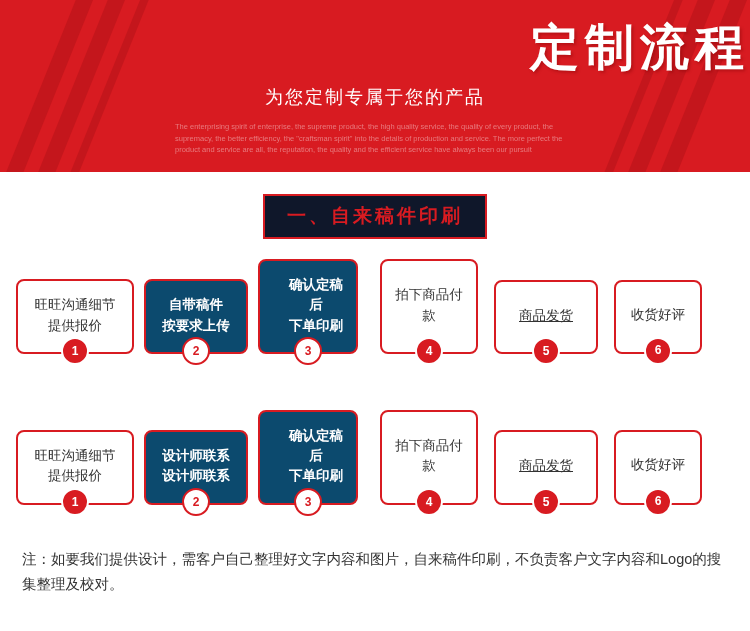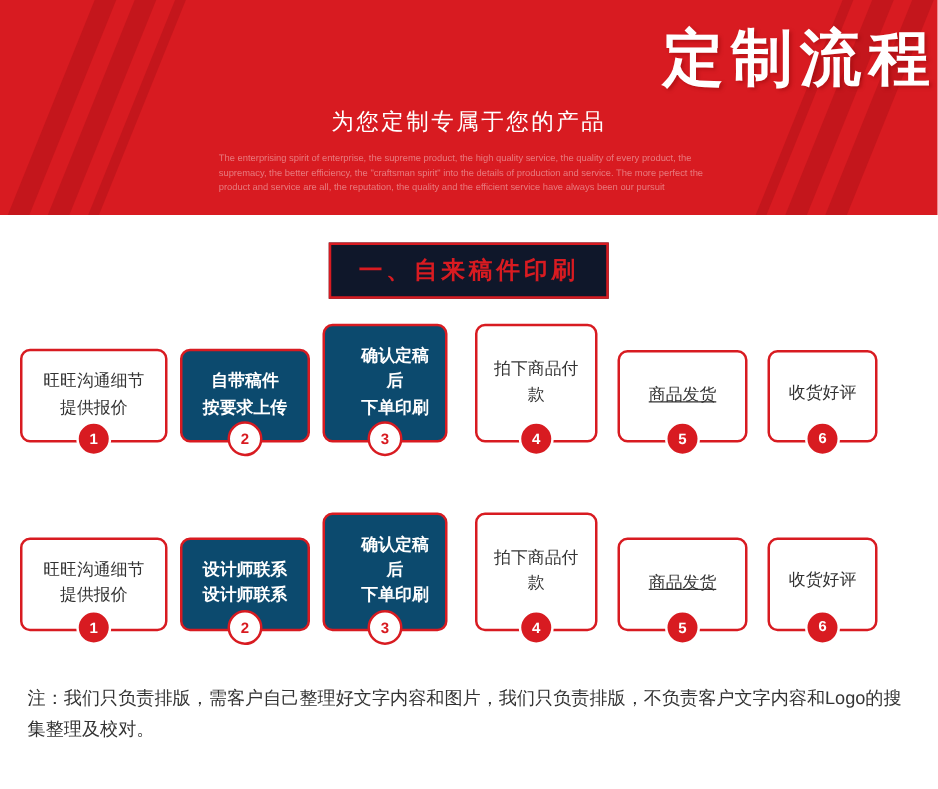--- a/index.html
+++ b/index.html
@@ -242,15 +242,15 @@
         <div class="badge">5</div>
       </div>
       <div class="gap" style="width:16px;"></div>
       <div class="step s-w6" style="padding-top:24px; padding-bottom:26px;">
         <div>收货好评</div>
         <div class="badge">6</div>
       </div>
     </div>
   </div>
 
-  <div class="note" style="margin-top:42px;">注：我们只负责排版，需客户自己整理好文字内容和图片，我们只负责排版，不负责客户文字内容和Logo的搜集整理及校对。</div>
+  <div class="note" style="margin-top:42px;">注：如要我们提供设计，需客户自己整理好文字内容和图片，自来稿件印刷，不负责客户文字内容和Logo的搜集整理及校对。</div>
 
 </div>
 
 </body></html>

